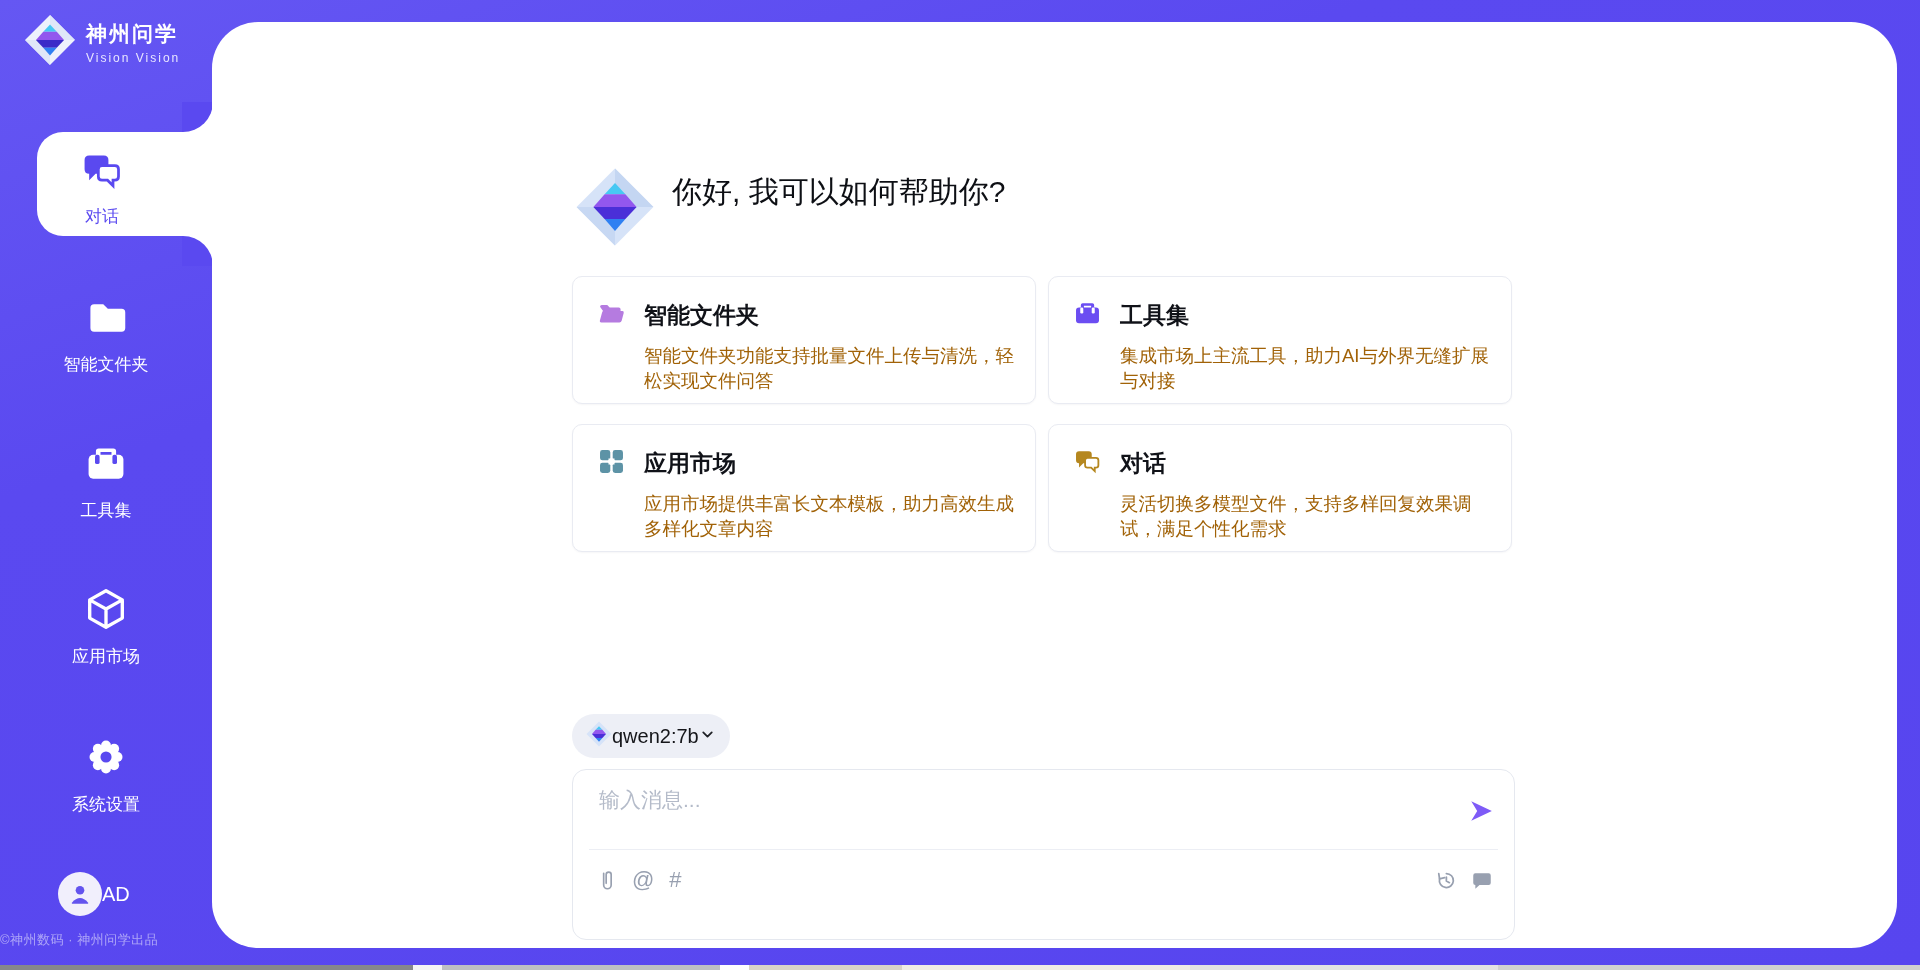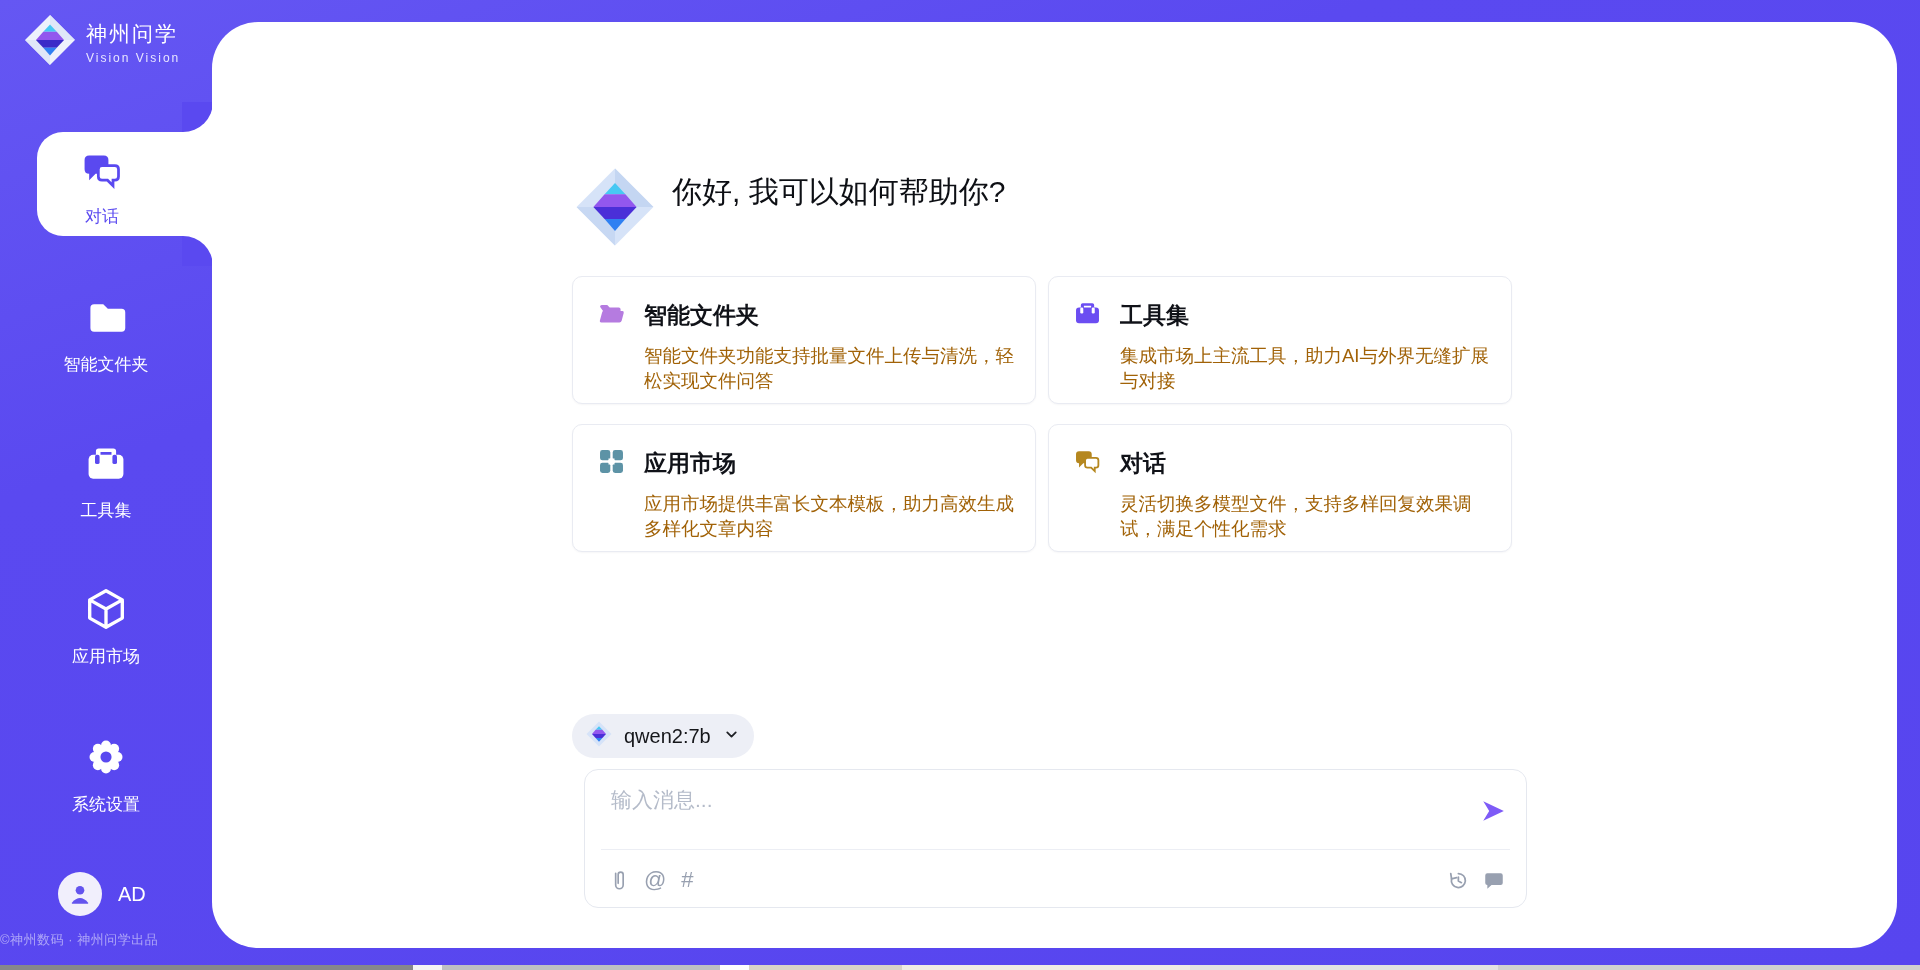--- a/index.html
+++ b/index.html
@@ -14,41 +14,41 @@
   
   .main { position:absolute; left:212px; top:22px; width:1685px; height:926px;
           background:#ffffff; border-radius:46px; }
 
   
   .sliver { position:absolute; left:0; bottom:0; width:100%; height:5px;
     background:linear-gradient(90deg,#86878b 0%,#86878b 21.5%,#f4f4f4 21.5%,#f4f4f4 23%,#bdbfc3 23%,#bdbfc3 37.5%,#fefefe 37.5%,#fefefe 39%,#d8d3c8 39%,#d8d3c8 47%,#efece4 47%,#efece4 62%,#e2e2e2 62%,#e2e2e2 78%,#d0d0d0 78%,#d0d0d0 100%); }
 
   
   .logo { position:absolute; left:24px; top:14px; display:flex; align-items:center; gap:10px; }
-  .logo-text .brand { color:#fff; font-size:21px; font-weight:400; letter-spacing:2px; }
+  .logo-text .brand { color:#fff; font-size:21px; font-weight:700; letter-spacing:2px; }
   .logo-text .sub { color:#e8e6ff; font-size:12px; letter-spacing:2px; margin-top:3px; }
 
   .nav-tab { position:absolute; left:37px; top:132px; width:178px; height:104px;
              background:#fff; border-radius:26px 0 0 26px; cursor:pointer; }
   .nav-tab .inner { width:130px; height:100%; display:flex; flex-direction:column;
                     align-items:center; padding-top:17px; gap:8px; }
   .nav-tab .lbl { color:#5a49f0; font-size:17px; }
 
   .fillet { position:absolute; left:182px; width:31px; height:30px; background:#fff; }
   .fillet.top { top:102px; } .fillet.bottom { top:236px; }
   .fillet i { display:block; width:100%; height:100%; background:#5a49f0; }
   .fillet.top i { border-bottom-right-radius:30px; }
   .fillet.bottom i { border-top-right-radius:30px; }
 
   .nav-item { position:absolute; left:0; width:212px; display:flex; flex-direction:column;
               align-items:center; gap:8px; color:#fff; font-size:17px; cursor:pointer; }
   .nav-item.i2 { top:296px; } .nav-item.i3 { top:442px; }
   .nav-item.i4 { top:586px; } .nav-item.i5 { top:734px; }
 
-  .user { position:absolute; left:58px; top:872px; display:flex; align-items:center; gap:16px; cursor:pointer; }
+  .user { position:absolute; left:58px; top:872px; display:flex; align-items:center; cursor:pointer; }
   .user .ava { width:44px; height:44px; border-radius:50%; background:#f1effc;
                display:flex; align-items:center; justify-content:center; }
   .user .uname { color:#fff; font-size:20px; }
 
   .side-footer { position:absolute; left:0; top:931px; width:200px;
                  color:rgba(255,255,255,.5); font-size:13px; letter-spacing:.5px; }
 
   
   .greet-logo { position:absolute; left:363px; top:145px; }
   .greet-title { position:absolute; left:460px; top:150px; font-size:30px; font-weight:400; color:#0d0f14; }
@@ -60,25 +60,25 @@
   .card.c1 { left:360px; top:254px; } .card.c2 { left:836px; top:254px; }
   .card.c3 { left:360px; top:402px; } .card.c4 { left:836px; top:402px; }
   .card .head { display:flex; align-items:center; gap:18px; }
   .card h3 { font-size:23px; font-weight:700; color:#101218; }
   .card p { margin-top:11px; margin-left:47px; width:382px;
             font-size:18.5px; line-height:25px; color:#a16207; }
 
   
   .model-pill { position:absolute; left:360px; top:692px; height:44px;
                 padding:0 14px 0 14px; background:#edeff6; border-radius:22px;
-                display:flex; align-items:center; gap:12px; cursor:pointer; }
+                display:flex; align-items:center; cursor:pointer; }
   .model-pill .mname { font-size:20px; color:#15161a; }
 
   
-  .composer { position:absolute; left:372px; top:747px; width:943px; height:139px;
+  .composer { position:absolute; left:360px; top:747px; width:943px; height:171px;
               background:#fff; border:1px solid #e5e8ef; border-radius:14px; }
   .composer textarea { position:absolute; left:26px; top:16px; width:860px; height:56px;
               border:none; outline:none; resize:none; font-size:21px; color:#333;
               font-family:"Liberation Sans","DejaVu Sans",sans-serif; background:transparent; }
   .composer textarea::placeholder { color:#b4bbc9; }
   .send-btn { position:absolute; right:20px; top:28px; width:26px; height:26px; cursor:pointer; }
   .comp-divider { position:absolute; left:16px; right:16px; top:79px; height:1px; background:#eceef4; }
   .tools-left { position:absolute; left:24px; top:94px; height:32px; display:flex;
                 align-items:center; gap:15px; color:#98a0b0; }
   .tools-right { position:absolute; right:22px; top:94px; height:32px; display:flex;

